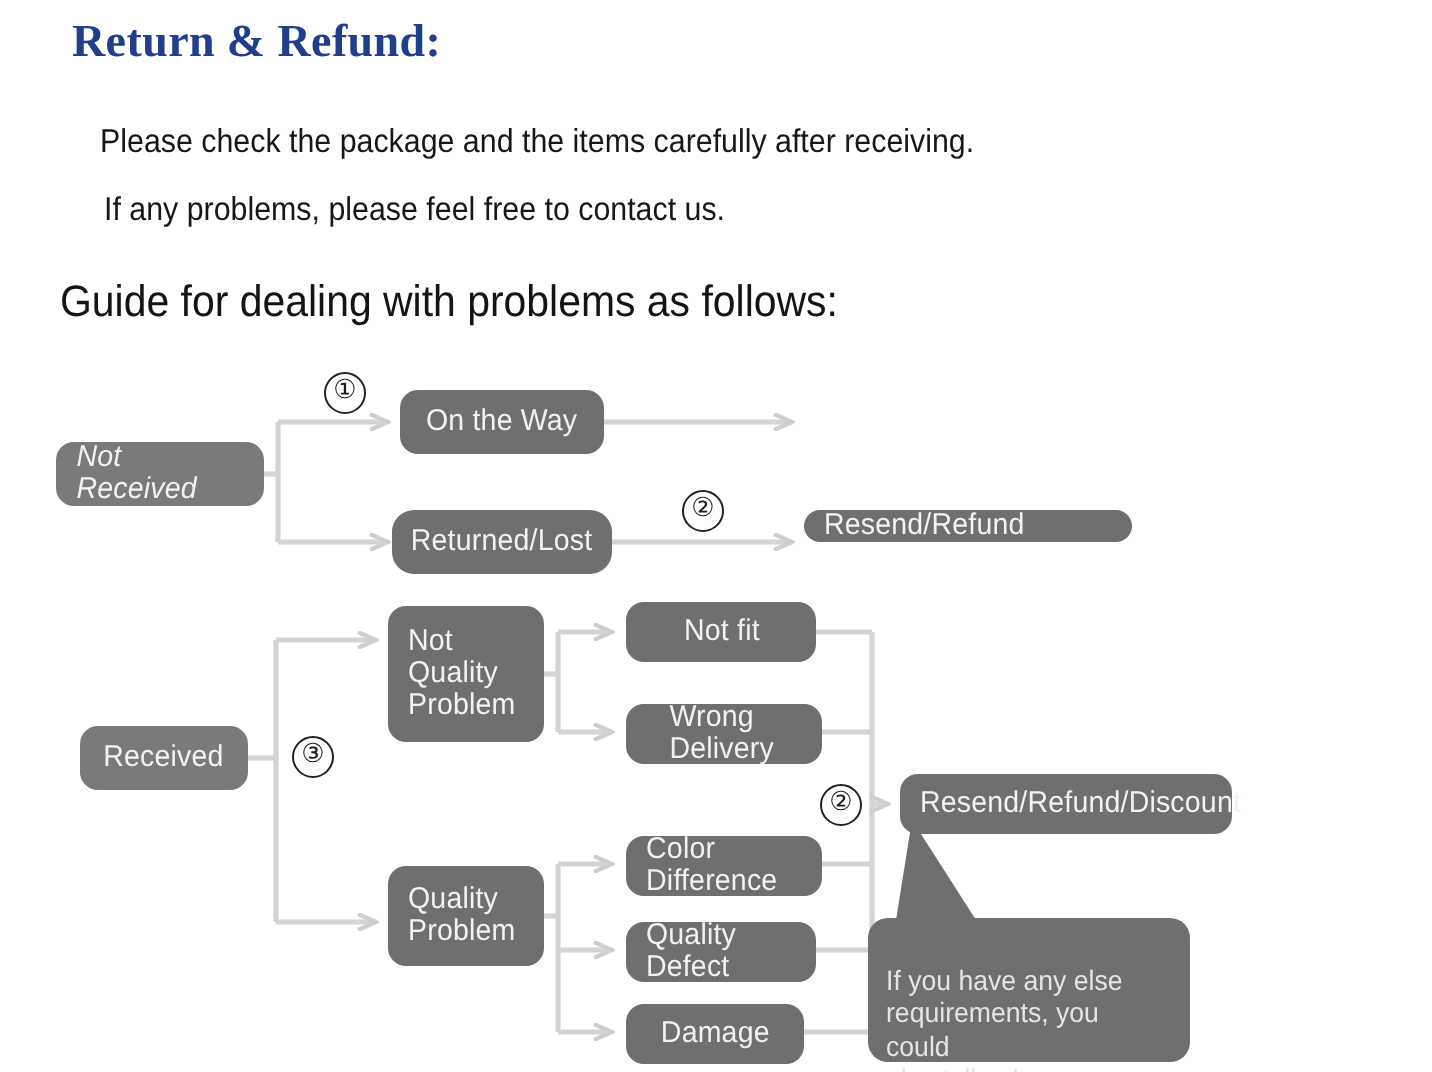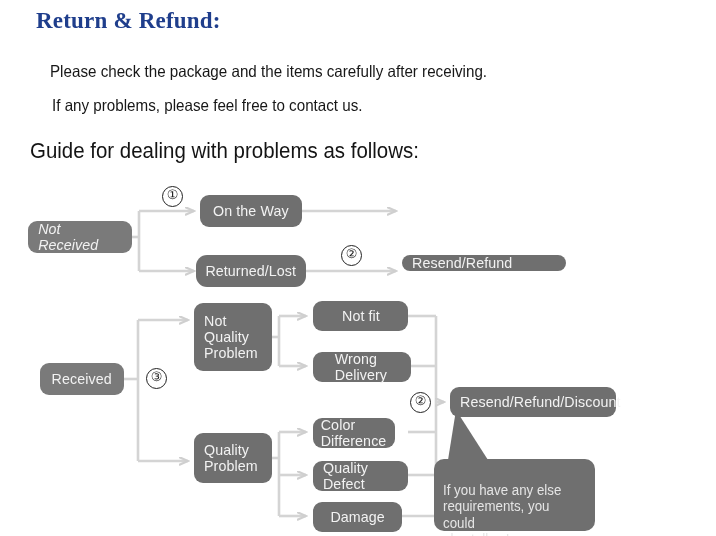--- a/index.html
+++ b/index.html
@@ -140,21 +140,21 @@
 Quality
 Problem</span></div>
 
   <div class="node" style="left:194px;top:433px;width:78px;height:50px;"><span class="txt">Quality
 Problem</span></div>
 
   <div class="node center" style="left:313px;top:301px;width:95px;height:30px;"><span class="txt">Not fit</span></div>
 
   <div class="node center" style="left:313px;top:352px;width:98px;height:30px;padding-left:20px;"><span class="txt">Wrong Delivery</span></div>
 
-  <div class="node center" style="left:313px;top:418px;width:82px;height:30px;align-items:center;"><span class="txt">Color Difference</span></div>
+  <div class="node center" style="left:313px;top:418px;width:98px;height:30px;align-items:center;"><span class="txt">Color Difference</span></div>
 
   <div class="node center" style="left:313px;top:461px;width:95px;height:30px;"><span class="txt">Quality Defect</span></div>
 
   <div class="node center" style="left:313px;top:502px;width:89px;height:30px;"><span class="txt">Damage</span></div>
 
   <div class="node" style="left:450px;top:387px;width:166px;height:30px;"><span class="txt">Resend/Refund/Discount</span></div>
 
   <div class="circ" style="left:162px;top:186px;">①</div>
   <div class="circ" style="left:341px;top:245px;">②</div>
   <div class="circ" style="left:146px;top:368px;">③</div>

